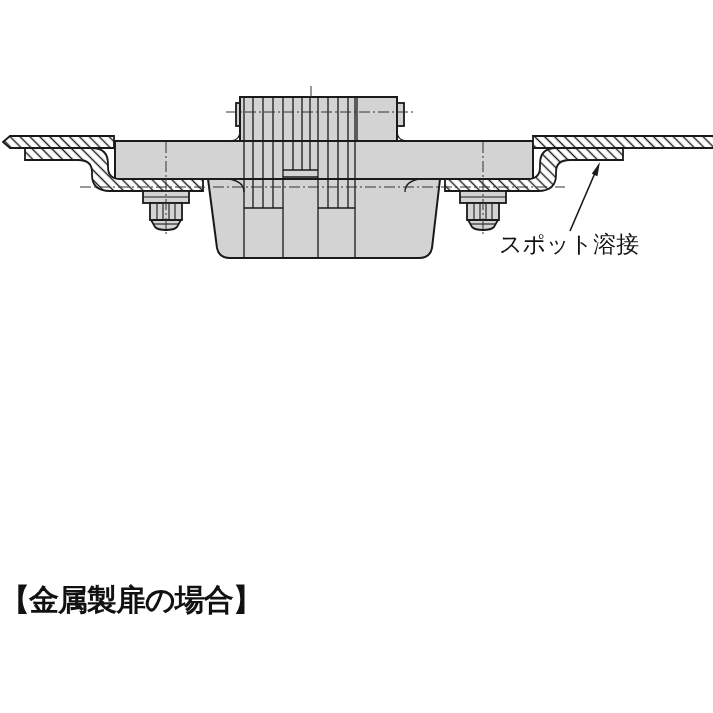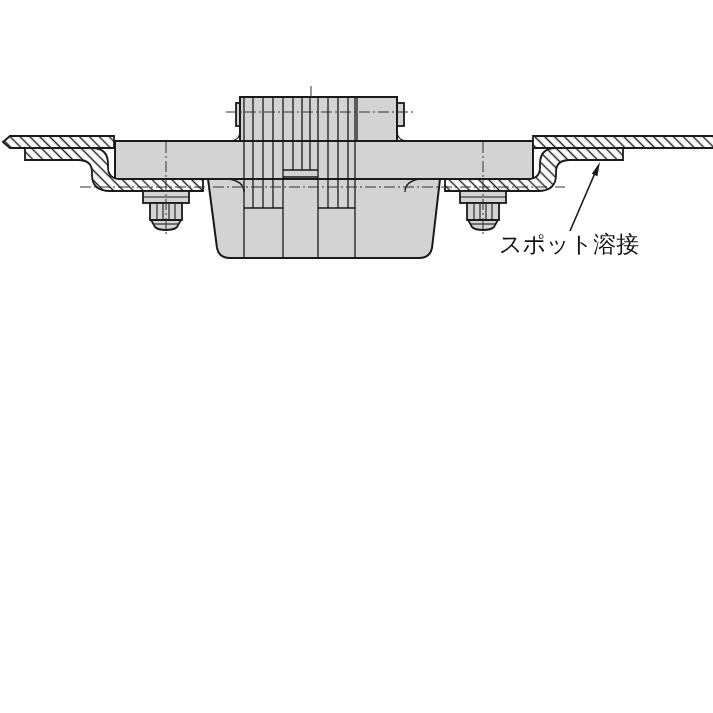--- a/index.html
+++ b/index.html
@@ -142,14 +142,15 @@
     </g>
 
     <g>
       <line x1="570" y1="231" x2="595" y2="173" stroke="#1a1a1a" stroke-width="1.6"></line>
       <polygon points="600,162 597.4,176.2 591.8,173.8" fill="#1a1a1a"></polygon>
     </g>
   </svg>
 
   <div class="spot-label">スポット溶接</div>
 
+  <div class="caption">【金属製扉の場合】</div>
 
 </div>
 
 </body></html>

